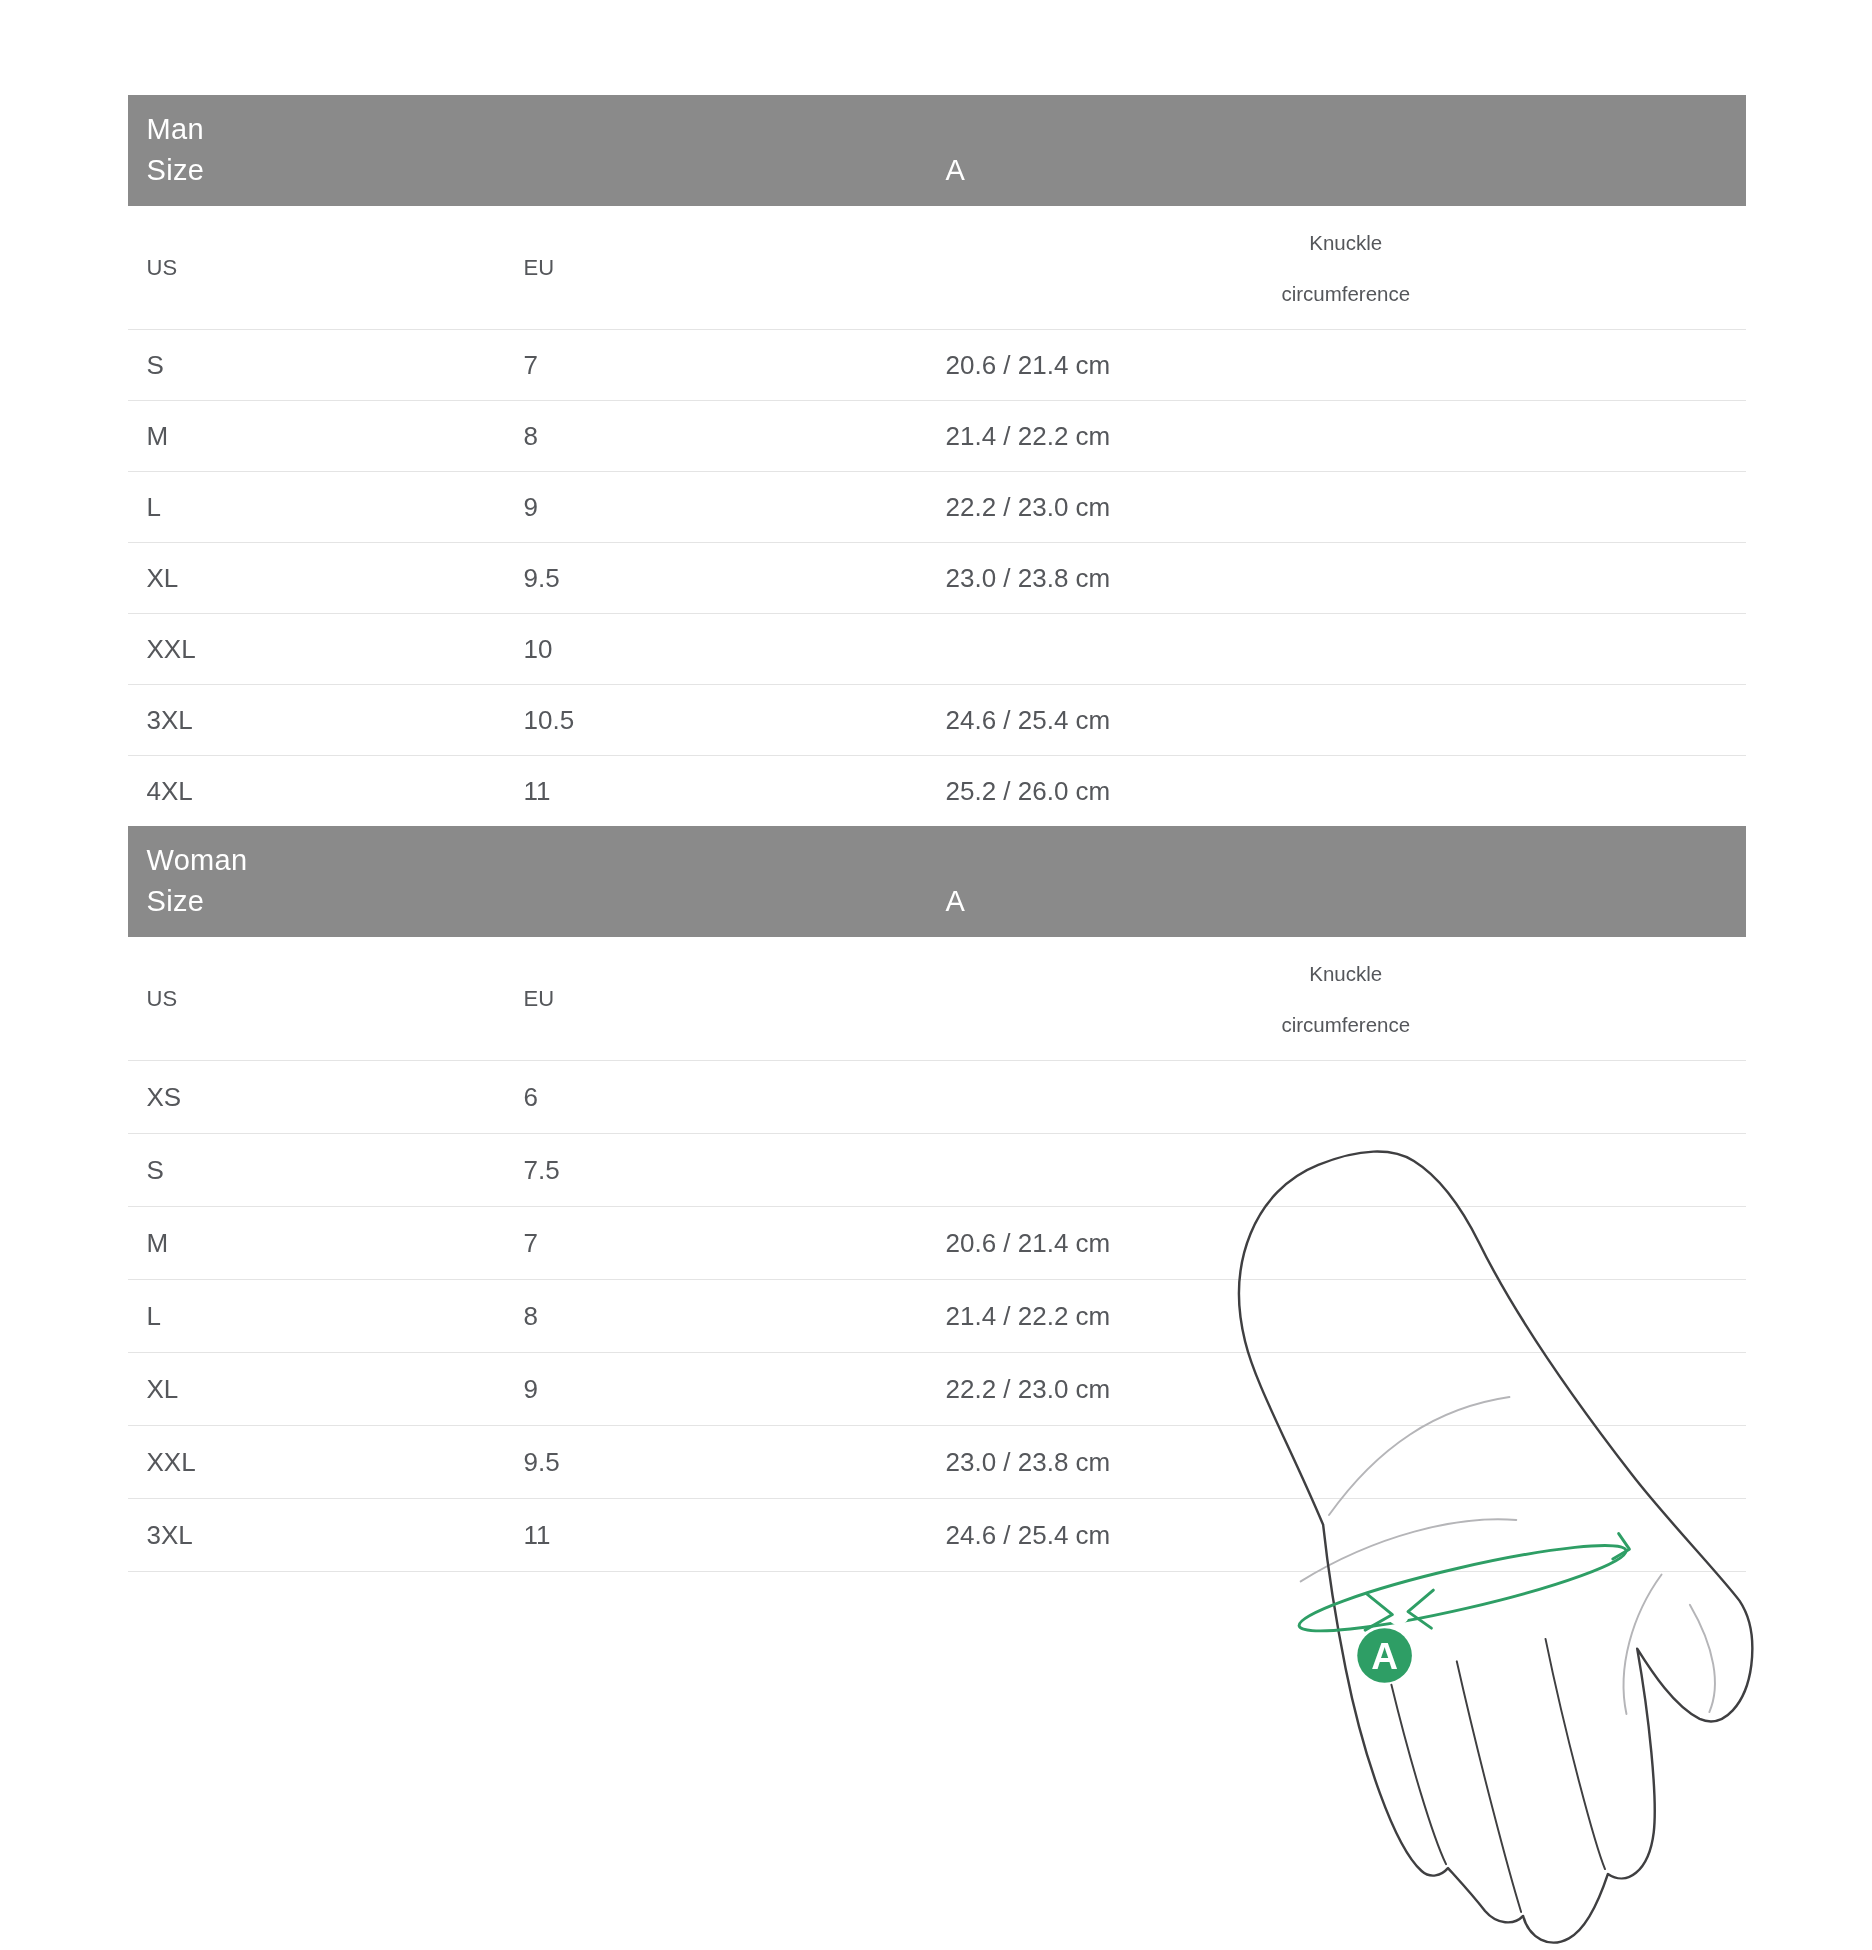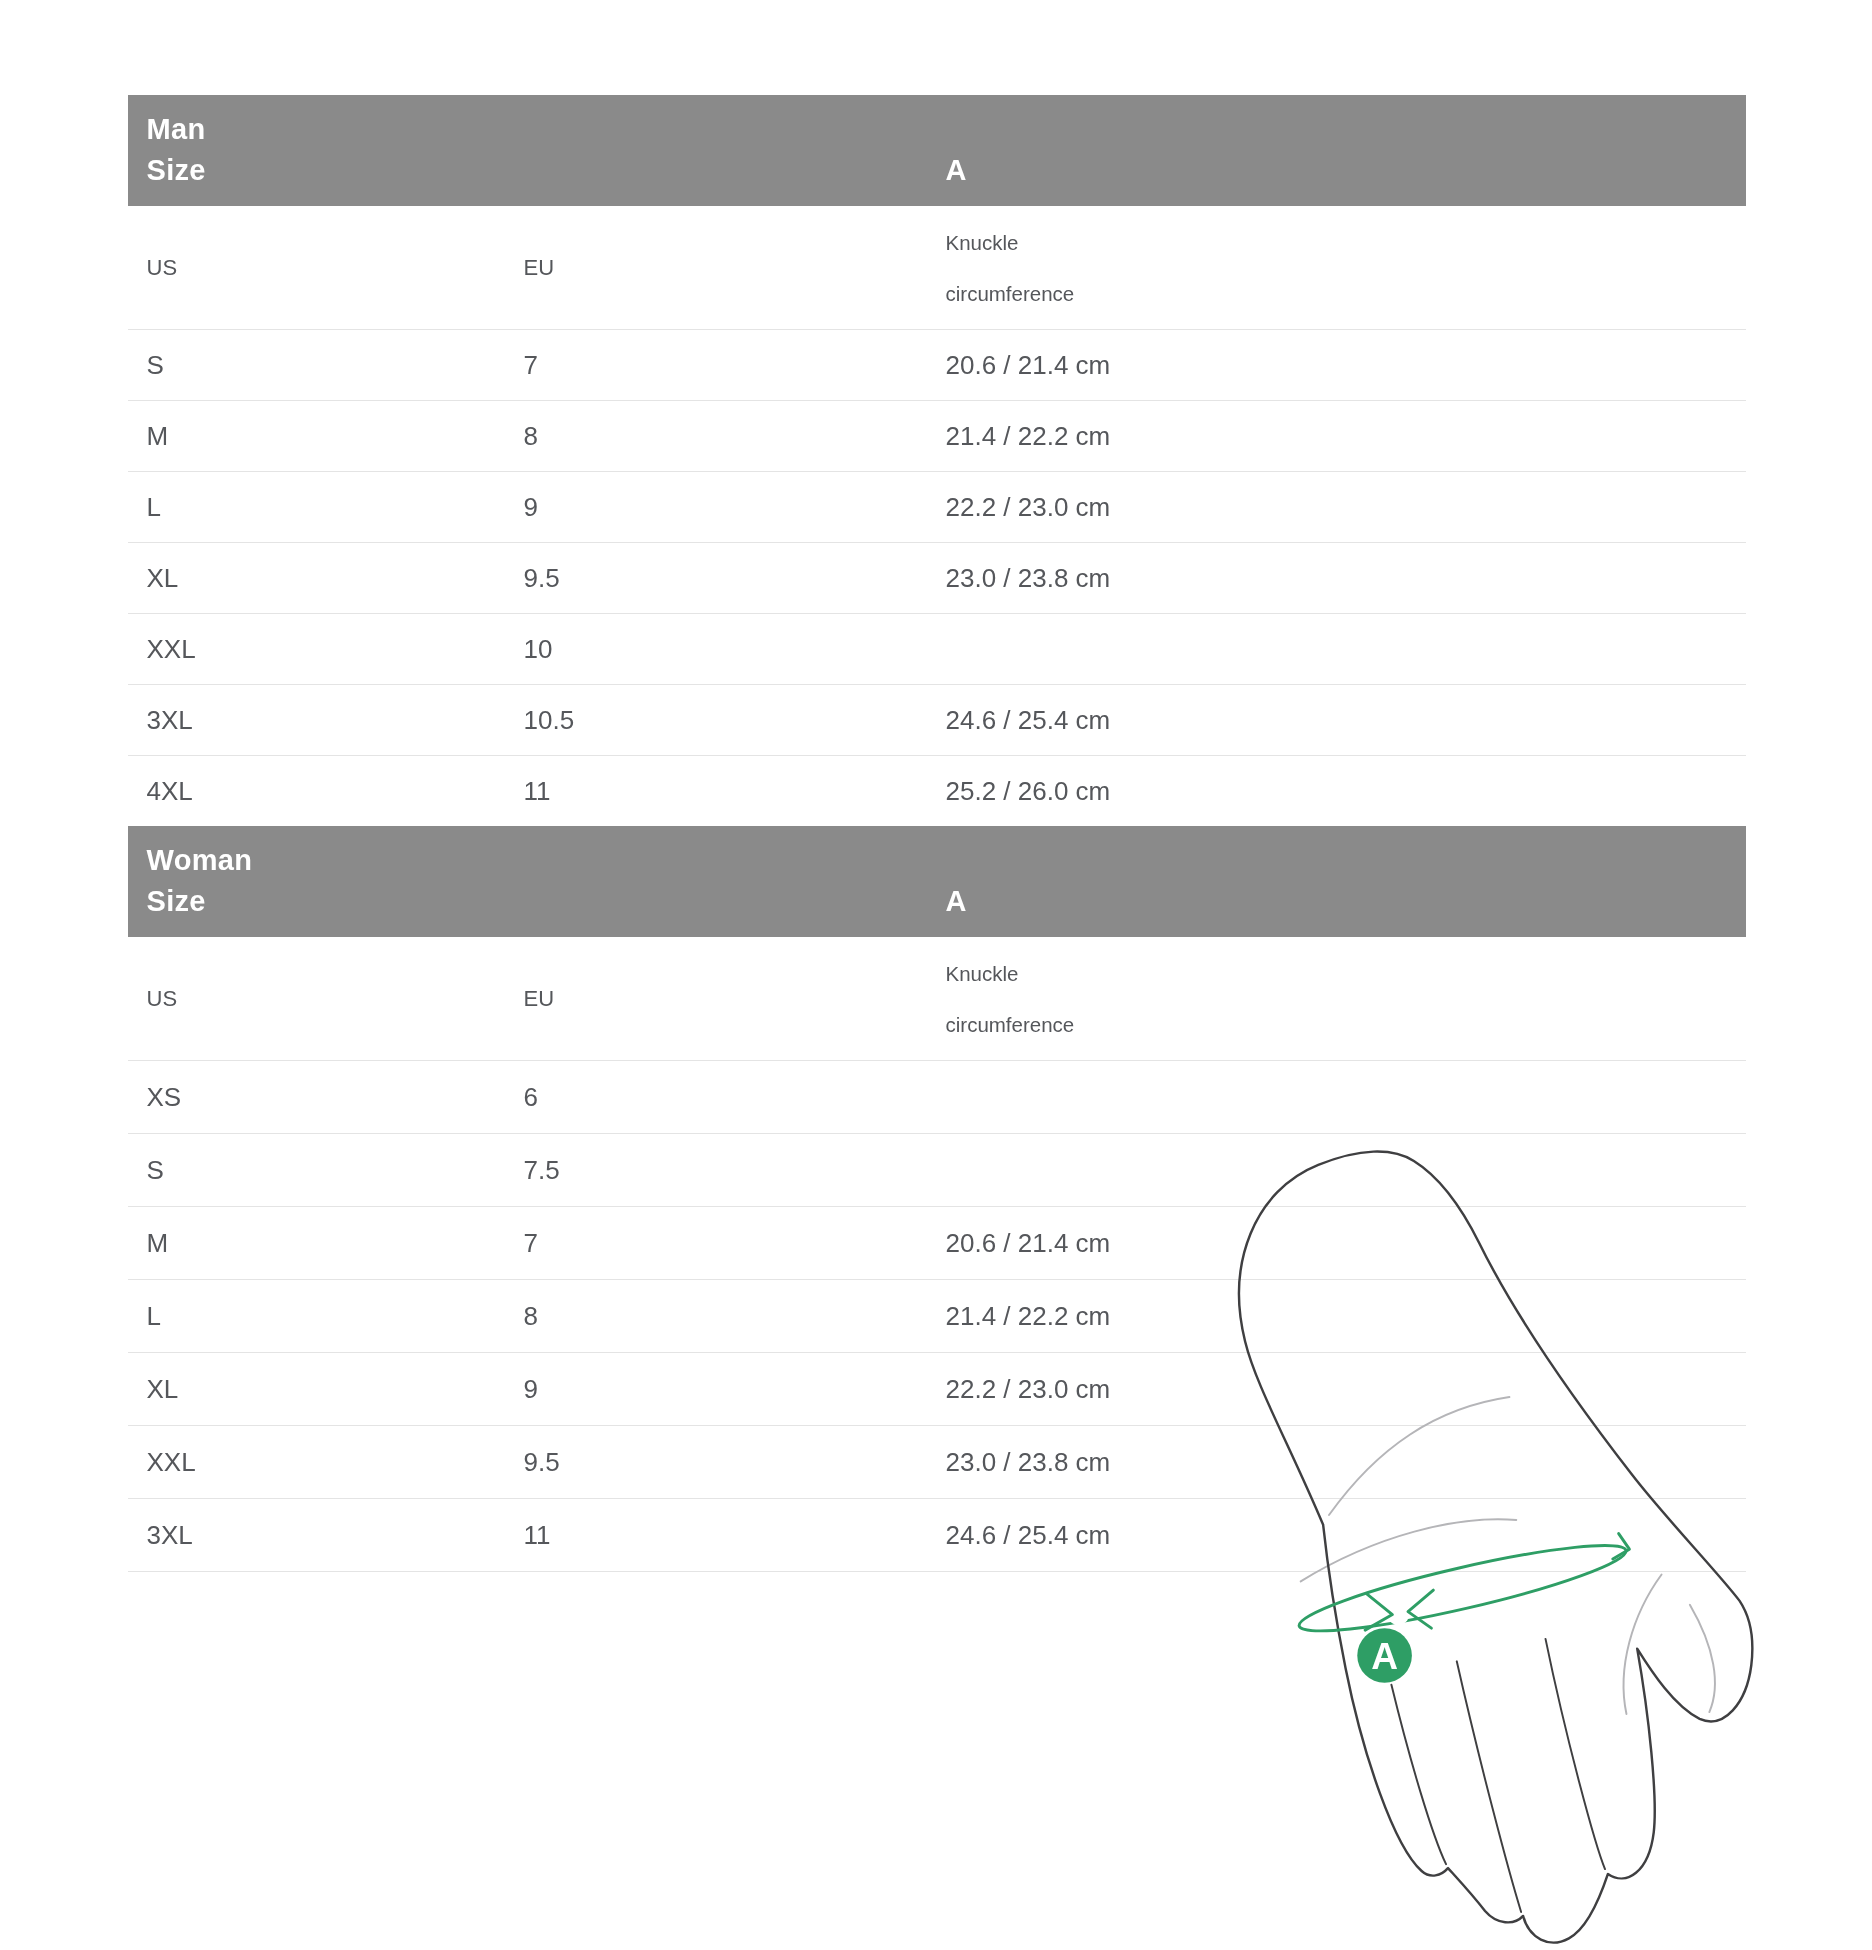--- a/index.html
+++ b/index.html
@@ -19,36 +19,37 @@
   }
   .bar{
     background:#8a8a8a;
     height:111px;
     align-content:center;
     row-gap:9.8px;
   }
   .bar .cell{
     color:#ffffff;
     font-size:29px;
-    font-weight:700;
+    font-weight:400;
     line-height:1.1;
     letter-spacing:0.3px;
   }
   .subheader{
     height:123px;
     align-items:center;
     border-bottom:1px solid #e4e4e4;
   }
   .subheader .cell{
     color:#55575b;
     font-size:22px;
   }
   .subheader .small{
     font-size:20.5px;
     line-height:51px;
+    text-align:center;
   }
   .row{
     align-items:center;
     border-bottom:1px solid #e4e4e4;
     color:#55575b;
     font-size:26px;
   }
   .rows-man .row{height:70px;}
   .rows-woman .row{height:72px;}
   .rows-man .row:last-child{border-bottom:none;}

